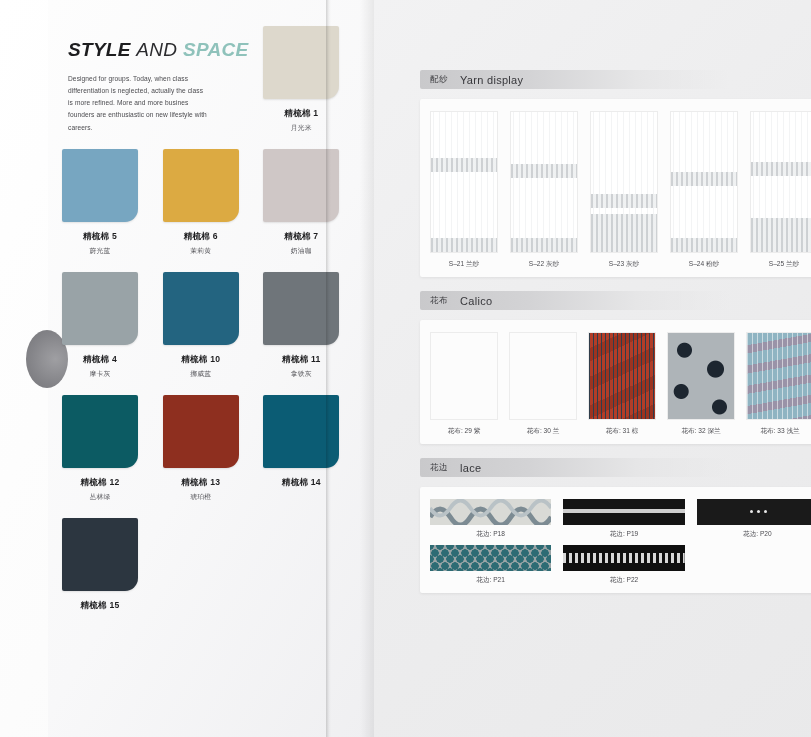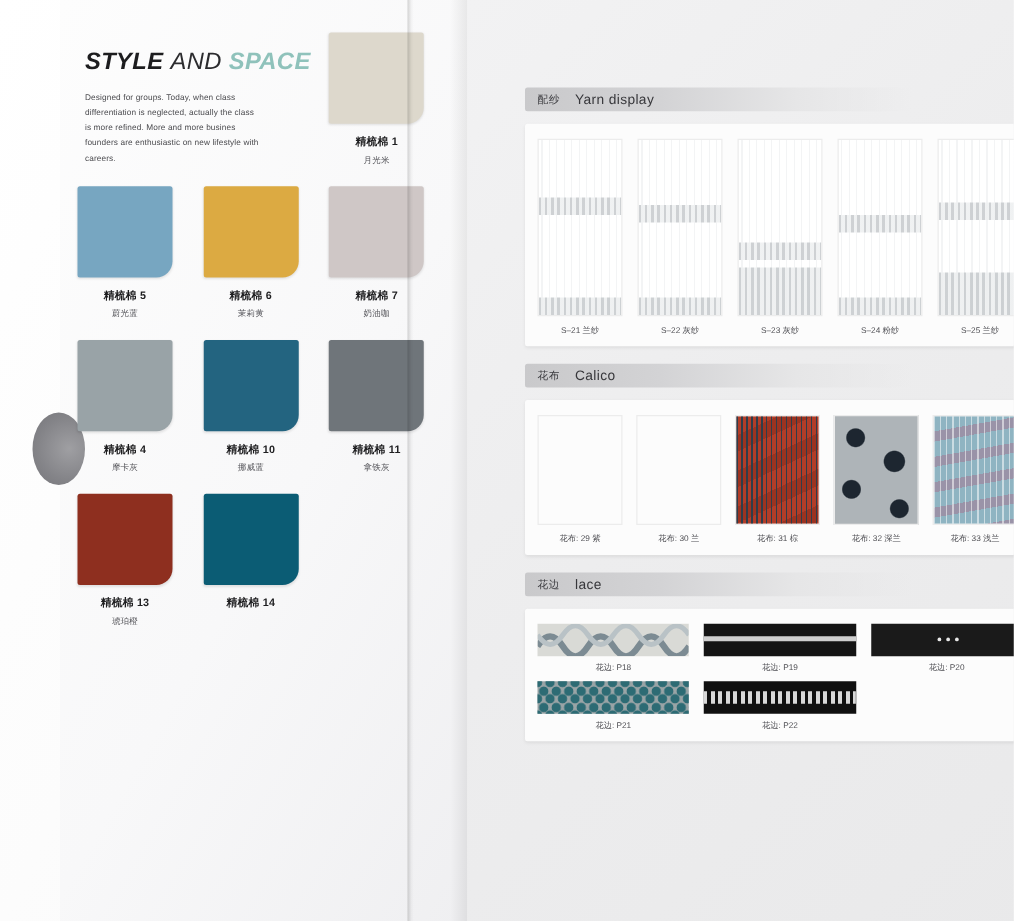--- a/index.html
+++ b/index.html
@@ -207,30 +207,43 @@
           </div>
         </div>
         <div class="cell">
           <div class="chip" style="background: rgb(111, 117, 122);"></div>
           <div class="cap">
             <div class="cn">精梳棉 11</div>
             <div class="sub">拿铁灰</div>
           </div>
         </div>
         <div class="cell">
+          <div class="chip" style="background: rgb(12, 91, 99);"></div>
+          <div class="cap">
+            <div class="cn">精梳棉 12</div>
+            <div class="sub">丛林绿</div>
+          </div>
+        </div>
+        <div class="cell">
           <div class="chip" style="background: rgb(142, 47, 31);"></div>
           <div class="cap">
             <div class="cn">精梳棉 13</div>
             <div class="sub">琥珀橙</div>
           </div>
         </div>
         <div class="cell">
           <div class="chip" style="background: rgb(11, 92, 116);"></div>
           <div class="cap">
             <div class="cn">精梳棉 14</div>
+          </div>
+        </div>
+        <div class="cell">
+          <div class="chip" style="background: rgb(44, 54, 64);"></div>
+          <div class="cap">
+            <div class="cn">精梳棉 15</div>
           </div>
         </div>
       </div>
   </div>
 
   <div class="spine"></div>
 
   <div id="right-page">
 
     <div class="section">

